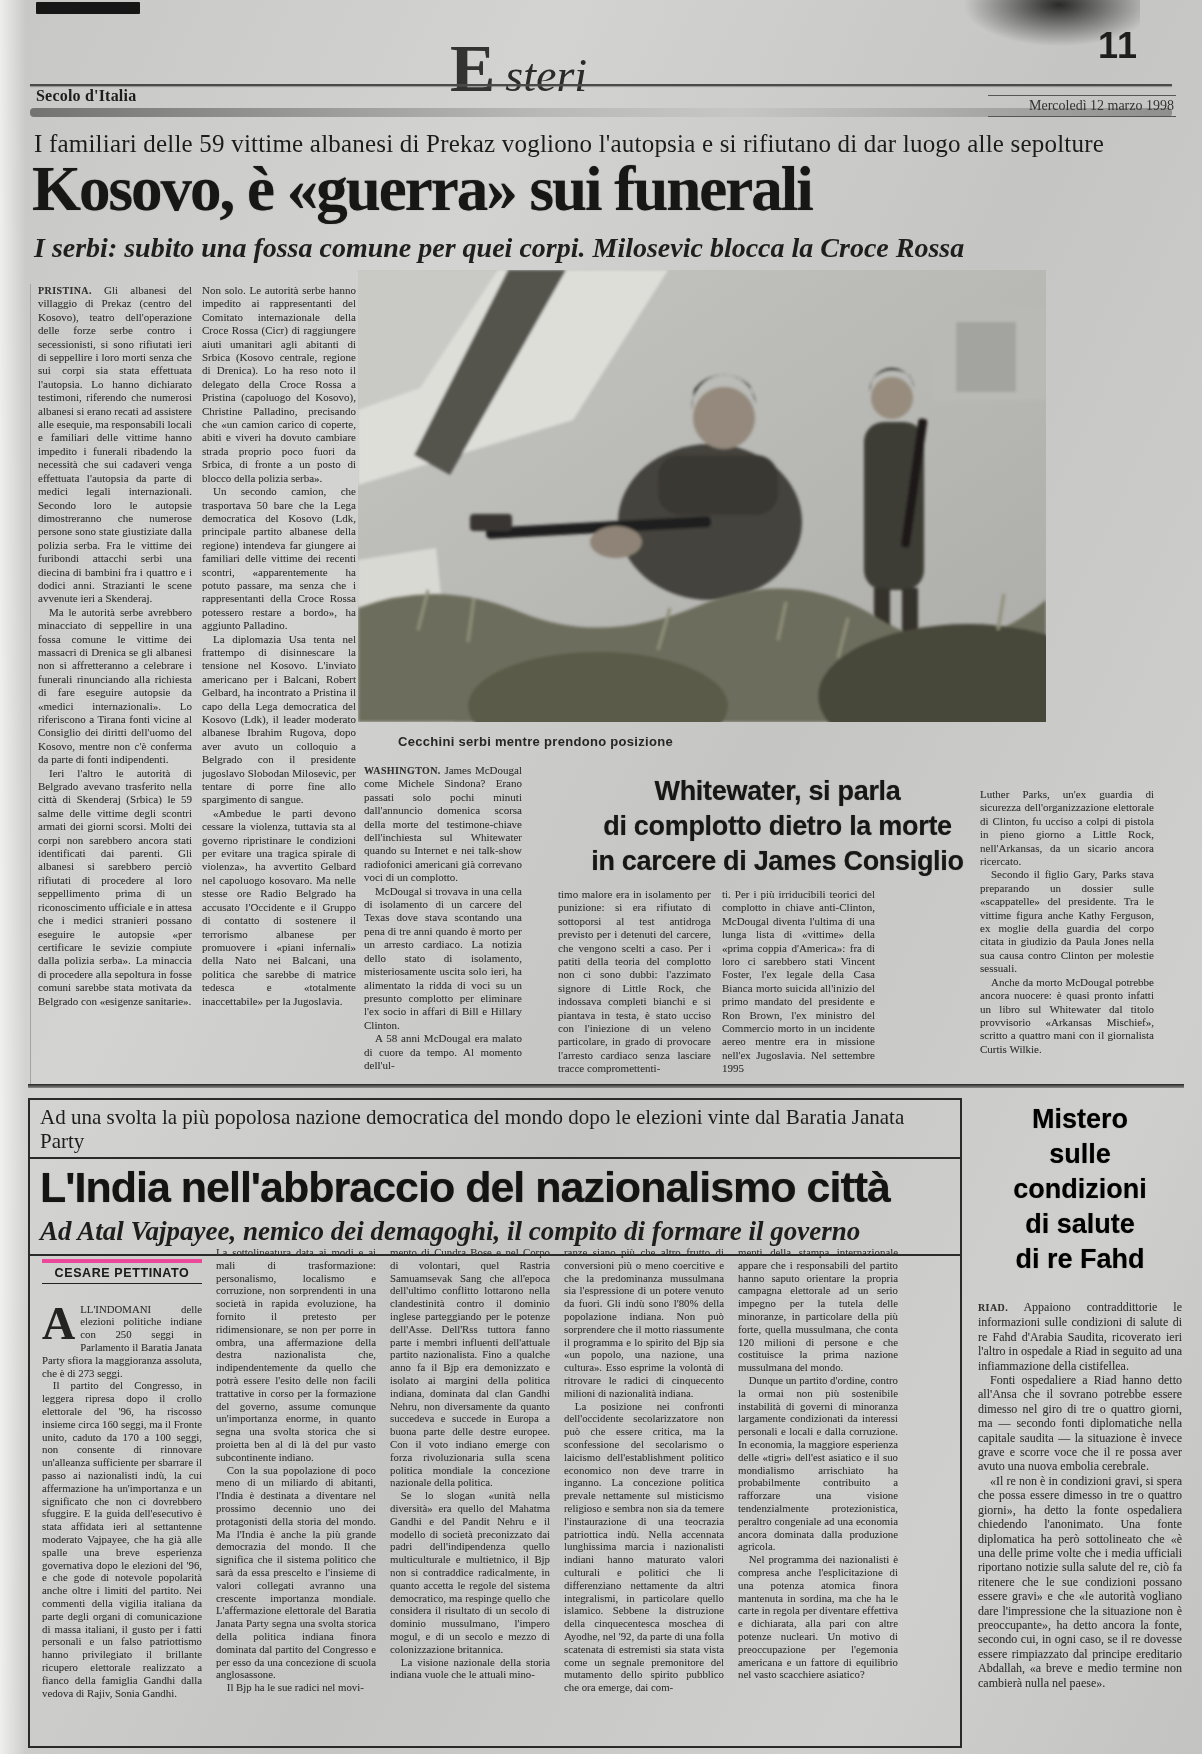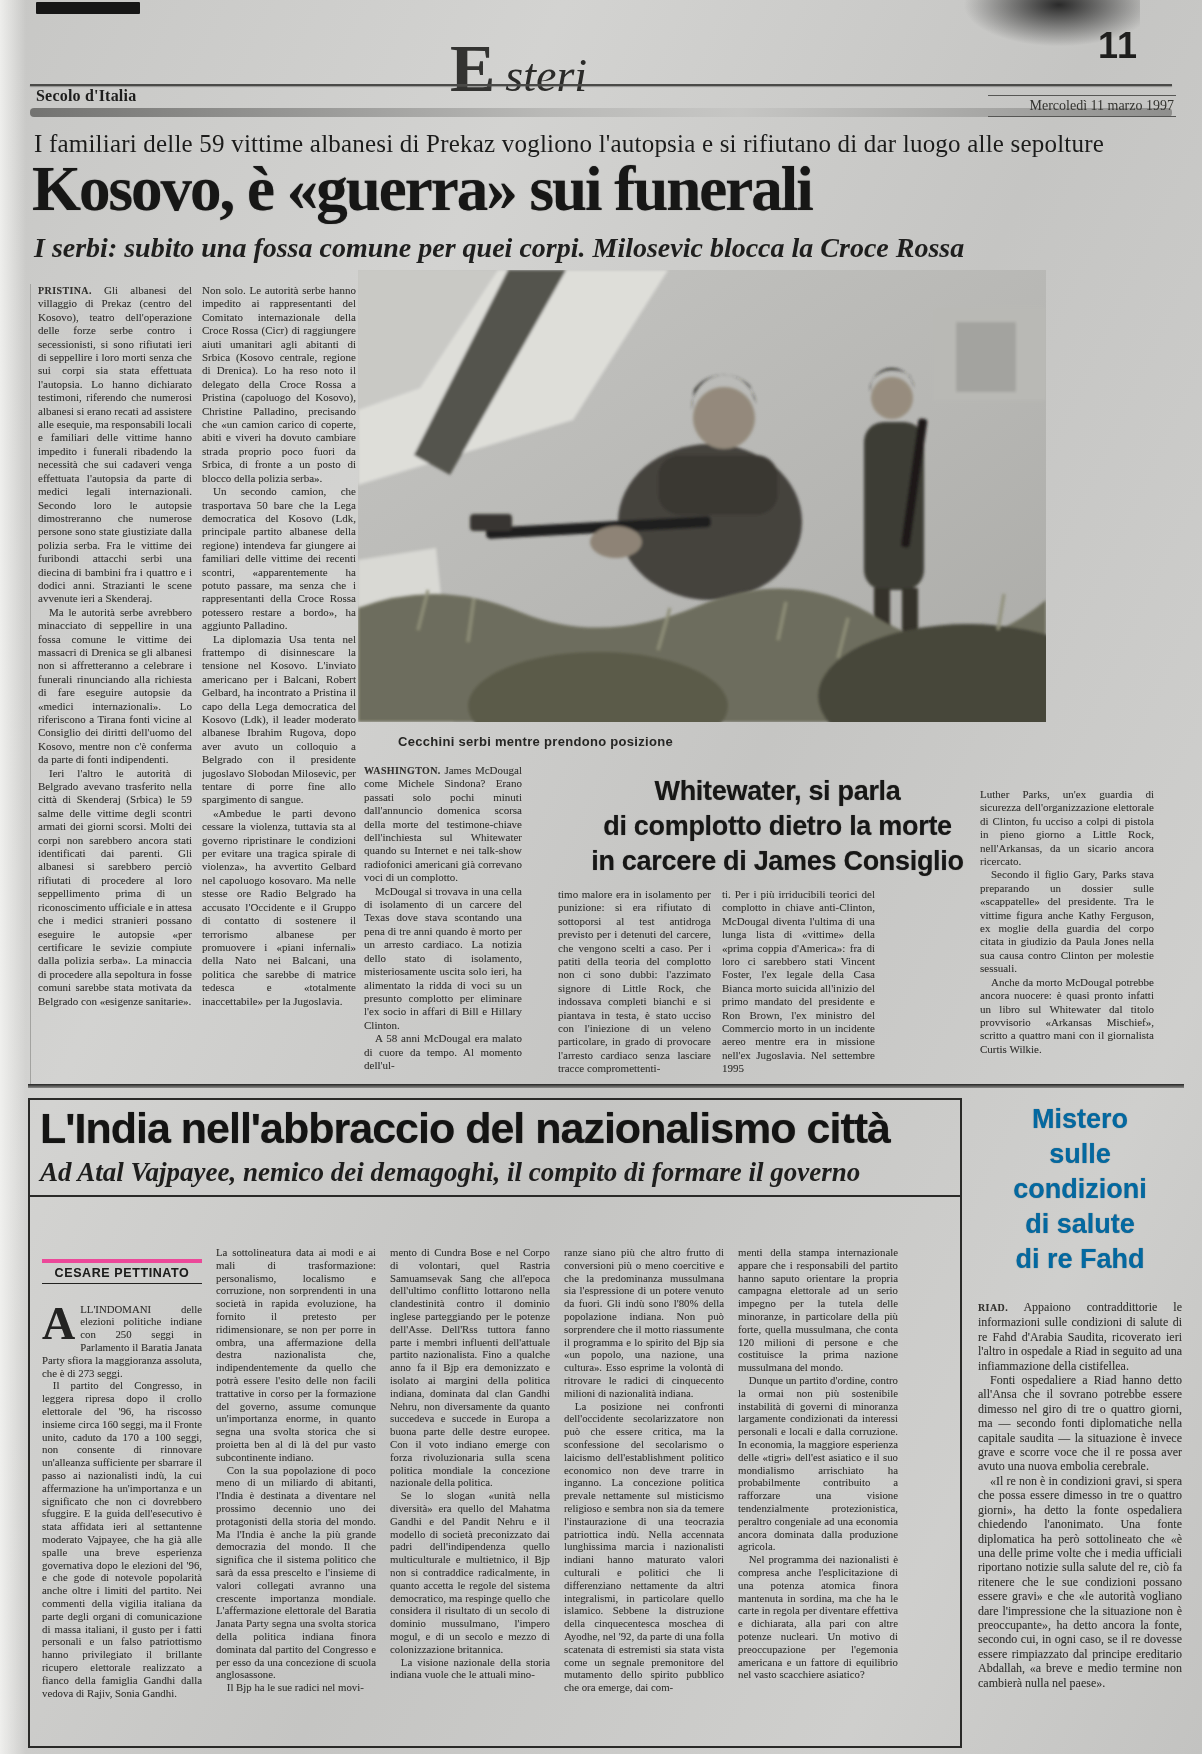--- a/index.html
+++ b/index.html
@@ -60,39 +60,39 @@
   .india-subhead{padding:5px 10px 8px;border-bottom:2px solid #2a2a28;
     font:italic 600 27px/30px "Liberation Serif",serif;color:#1e1e1d;}
   .icol{top:146px;height:484px;width:160px;font-size:10.8px;line-height:12.8px;}
   .i1{left:12px;} .i2{left:186px;} .i3{left:360px;} .i4{left:534px;} .i5{left:708px;}
   .byline{border-top:4px solid #ec4899;border-bottom:1px solid #222220;padding:3px 0;margin-bottom:6px;
     text-align:center;font:bold 12.5px/14px "Liberation Sans",sans-serif;letter-spacing:.6px;color:#1c1c1b;
     white-space:normal;}
   .dropcap{float:left;font:bold 46px/38px "Liberation Serif",serif;padding:2px 5px 0 0;color:#232322;}
   
   .fahd-title{left:976px;top:1102px;width:208px;text-align:center;white-space:pre-line;
-    font:bold 27px/35px "Liberation Sans",sans-serif;color:#0369a1;text-shadow:0 0 1px rgba(15,15,15,.5);}
+    font:bold 27px/35px "Liberation Sans",sans-serif;color:#000000;text-shadow:0 0 1px rgba(15,15,15,.5);}
   .fahd-body{left:978px;top:1300px;width:204px;height:440px;font-size:12px;line-height:14.4px;}
 </style>
 </head>
 <body>
 
 <div class="abs art-topmark"></div>
 <div class="abs art-topsmudge"></div>
 <div class="abs art-leftstreak"></div>
 
 <div class="abs section-header">
   <span class="e-initial">E</span>
     <span class="e-rest">steri</span>
 </div>
 <div class="abs page-number">11</div>
 <div class="abs rule1"></div>
 <div class="abs logo">Secolo d'Italia</div>
 <div class="abs band"></div>
-<div class="abs datebox">Mercoledì 11 marzo 1997</div>
+<div class="abs datebox">Mercoledì 12 marzo 1998</div>
 
 <div class="abs kicker">I familiari delle 59 vittime albanesi di Prekaz vogliono l'autopsia e si rifiutano di dar luogo alle sepolture</div>
 <div class="abs headline">Kosovo, è «guerra» sui funerali</div>
 <div class="abs subhead">I serbi: subito una fossa comune per quei corpi. Milosevic blocca la Croce Rossa</div>
 <div class="abs colrule"></div>
 
 <div class="artcol k-col1"><span class="dl">PRISTINA.</span><span> Gli albanesi del villaggio di Prekaz (centro del Kosovo), teatro dell'operazione delle forze serbe contro i secessionisti, si sono rifiutati ieri di seppellire i loro morti senza che sui corpi sia stata effettuata l'autopsia. Lo hanno dichiarato testimoni, riferendo che numerosi albanesi si erano recati ad assistere alle esequie, ma responsabili locali e familiari delle vittime hanno impedito i funerali ribadendo la necessità che sui cadaveri venga effettuata l'autopsia da parte di medici legali internazionali. Secondo loro le autopsie dimostreranno che numerose persone sono state giustiziate dalla polizia serba. Fra le vittime dei furibondi attacchi serbi una diecina di bambini fra i quattro e i dodici anni. Strazianti le scene avvenute ieri a Skenderaj.
  Ma le autorità serbe avrebbero minacciato di seppellire in una fossa comune le vittime dei massacri di Drenica se gli albanesi non si affretteranno a celebrare i funerali rinunciando alla richiesta di fare eseguire autopsie da «medici internazionali». Lo riferiscono a Tirana fonti vicine al Consiglio dei diritti dell'uomo del Kosovo, mentre non c'è conferma da parte di fonti indipendenti.
  Ieri l'altro le autorità di Belgrado avevano trasferito nella città di Skenderaj (Srbica) le 59 salme delle vittime degli scontri armati dei giorni scorsi. Molti dei corpi non sarebbero ancora stati identificati dai parenti. Gli albanesi si sarebbero perciò rifiutati di procedere al loro seppellimento prima di un riconoscimento ufficiale e in attesa che i medici stranieri possano eseguire le autopsie «per certificare le sevizie compiute dalla polizia serba». La minaccia di procedere alla sepoltura in fosse comuni sarebbe stata motivata da Belgrado con «esigenze sanitarie».</span></div>
 <div class="artcol k-col2"><span>Non solo. Le autorità serbe hanno impedito ai rappresentanti del Comitato internazionale della Croce Rossa (Cicr) di raggiungere aiuti umanitari agli abitanti di Srbica (Kosovo centrale, regione di Drenica). Lo ha reso noto il delegato della Croce Rossa a Pristina (capoluogo del Kosovo), Christine Palladino, precisando che «un camion carico di coperte, abiti e viveri ha dovuto cambiare strada proprio poco fuori da Srbica, di fronte a un posto di blocco della polizia serba».
@@ -156,20 +156,21 @@
 in carcere di James Consiglio</div>
 <div class="artcol ww-col2"><span>timo malore era in isolamento per punizione: si era rifiutato di sottoporsi al test antidroga previsto per i detenuti del carcere, che vengono scelti a caso. Per i patiti della teoria del complotto non ci sono dubbi: l'azzimato signore di Little Rock, che indossava completi bianchi e si piantava in testa, è stato ucciso con l'iniezione di un veleno particolare, in grado di provocare l'arresto cardiaco senza lasciare tracce compromettenti-</span></div>
 <div class="artcol ww-col3"><span>ti. Per i più irriducibili teorici del complotto in chiave anti-Clinton, McDougal diventa l'ultima di una lunga lista di «vittime» della «prima coppia d'America»: fra di loro ci sarebbero stati Vincent Foster, l'ex legale della Casa Bianca morto suicida all'inizio del primo mandato del presidente e Ron Brown, l'ex ministro del Commercio morto in un incidente aereo mentre era in missione nell'ex Jugoslavia. Nel settembre 1995</span></div>
 <div class="artcol ww-col4"><span>Luther Parks, un'ex guardia di sicurezza dell'organizzazione elettorale di Clinton, fu ucciso a colpi di pistola in pieno giorno a Little Rock, nell'Arkansas, da un sicario ancora ricercato.
  Secondo il figlio Gary, Parks stava preparando un dossier sulle «scappatelle» del presidente. Tra le vittime figura anche Kathy Ferguson, ex moglie della guardia del corpo citata in giudizio da Paula Jones nella sua causa contro Clinton per molestie sessuali.
  Anche da morto McDougal potrebbe ancora nuocere: è quasi pronto infatti un libro sul Whitewater dal titolo provvisorio «Arkansas Mischief», scritto a quattro mani con il giornalista Curtis Wilkie.</span></div>
 
 <div class="abs seprule"></div>
 
 <div class="abs india-box">
+  <div class="india-kicker">Ad una svolta la più popolosa nazione democratica del mondo dopo le elezioni vinte dal Baratia Janata Party</div>
   <div class="india-headline">L'India nell'abbraccio del nazionalismo città</div>
   <div class="india-subhead">Ad Atal Vajpayee, nemico dei demagoghi, il compito di formare il governo</div>
 
   <div class="artcol icol i1">
     <div class="byline">CESARE PETTINATO</div>
     <span class="dropcap">A</span><span>LL'INDOMANI delle elezioni politiche indiane con 250 seggi in Parlamento il Baratia Janata Party sfiora la maggioranza assoluta, che è di 273 seggi.
  Il partito del Congresso, in leggera ripresa dopo il crollo elettorale del '96, ha riscosso insieme circa 160 seggi, ma il Fronte unito, caduto da 170 a 100 seggi, non consente di rinnovare un'alleanza sufficiente per sbarrare il passo ai nazionalisti indù, la cui affermazione ha un'importanza e un significato che non ci dovrebbero sfuggire. E la guida dell'esecutivo è stata affidata ieri al settantenne moderato Vajpayee, che ha già alle spalle una breve esperienza governativa dopo le elezioni del '96, e che gode di notevole popolarità anche oltre i limiti del partito. Nei commenti della vigilia italiana da parte degli organi di comunicazione di massa italiani, il gusto per i fatti personali e un falso patriottismo hanno privilegiato il brillante ricupero elettorale realizzato a fianco della famiglia Gandhi dalla vedova di Rajiv, Sonia Gandhi.</span>
   </div>
   <div class="artcol icol i2"><span>La sottolineatura data ai modi e ai mali di trasformazione: personalismo, localismo e corruzione, non sorprendenti in una società in rapida evoluzione, ha fornito il pretesto per ridimensionare, se non per porre in ombra, una affermazione della destra nazionalista che, indipendentemente da quello che potrà essere l'esito delle non facili trattative in corso per la formazione del governo, assume comunque un'importanza enorme, in quanto segna una svolta storica che si proietta ben al di là del pur vasto subcontinente indiano.
  Con la sua popolazione di poco meno di un miliardo di abitanti, l'India è destinata a diventare nel prossimo decennio uno dei protagonisti della storia del mondo. Ma l'India è anche la più grande democrazia del mondo. Il che significa che il sistema politico che sarà da essa prescelto e l'insieme di valori collegati avranno una crescente importanza mondiale. L'affermazione elettorale del Baratia Janata Party segna una svolta storica della politica indiana finora dominata dal partito del Congresso e per esso da una concezione di scuola anglosassone.

